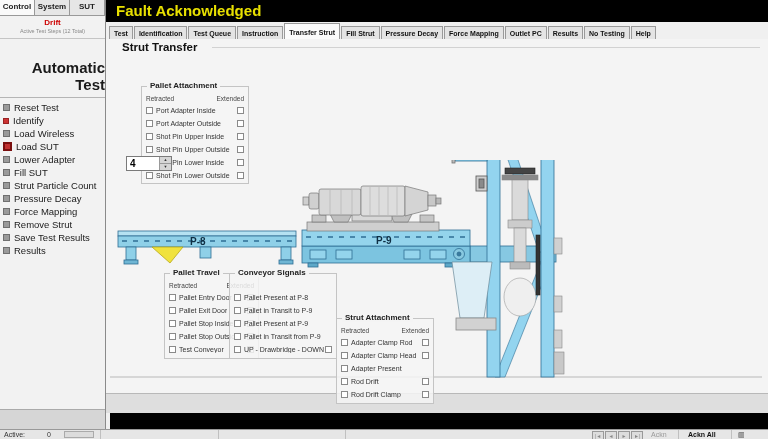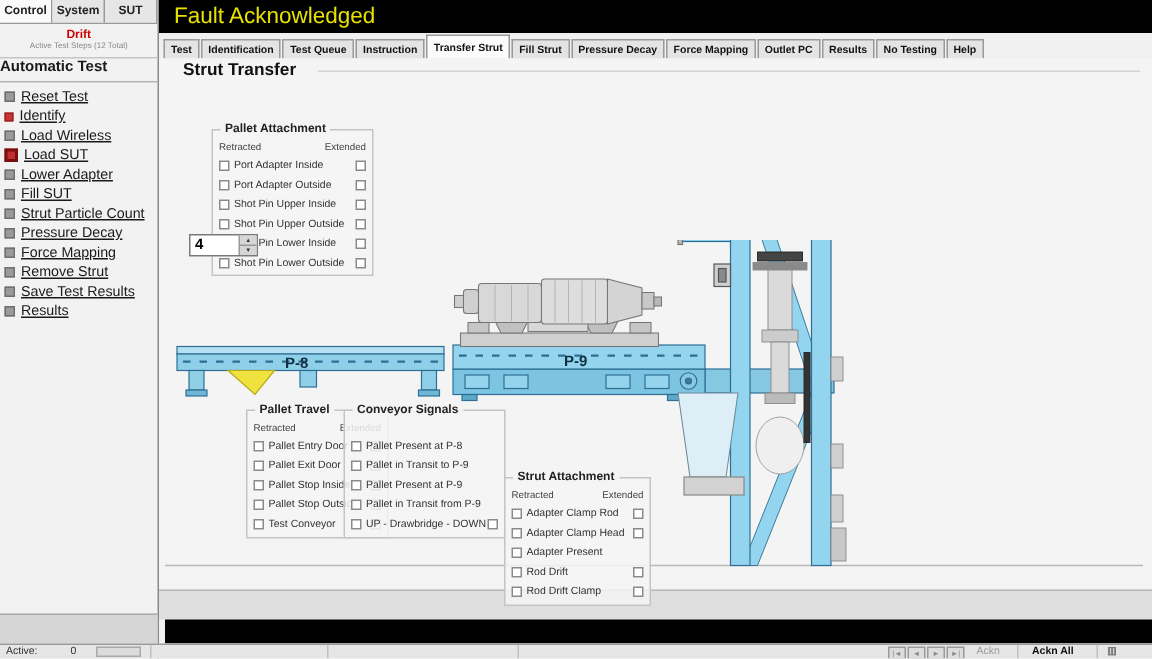--- a/index.html
+++ b/index.html
@@ -8,37 +8,37 @@
 
   
   #sidebar{position:absolute;left:0;top:0;width:106px;height:439px;background:#f2f2f2;
            border-right:1px solid #8a8a8a;box-sizing:border-box;z-index:4;}
   .side-tabs{display:flex;height:15px;border-bottom:1px solid #999;}
   .side-tab{flex:1;font-size:8px;font-weight:bold;text-align:center;line-height:14px;
             border-right:1px solid #999;background:#e6e6e6;color:#222;white-space:nowrap;overflow:hidden;}
   .side-tab.active{background:#fafafa;}
   .fail{text-align:center;color:#cc0000;font-weight:bold;font-size:8px;margin-top:2px;}
   .substatus{text-align:center;color:#888;font-size:6px;margin-top:1px;transform:scale(.9);}
-  .section-title{text-align:left;font-weight:bold;font-size:10px;margin-top:4px;padding:0 0 4px;
+  .section-title{text-align:right;font-weight:bold;font-size:15px;margin-top:4px;padding:20px 0 4px;
                  border-top:1px solid #c5c5c5;border-bottom:1px solid #b5b5b5;}
-  .steps{padding:3px 0 0 3px;text-decoration:underline;}
+  .steps{padding:3px 0 0 3px;}
   .step{display:flex;align-items:center;height:13px;font-size:9.5px;white-space:nowrap;}
   .bullet{width:7px;height:7px;background:#9a9a9a;border:1px solid #6f6f6f;margin-right:4px;flex:none;box-sizing:border-box;}
   .step.state-red .bullet{width:6px;height:6px;background:#cc3333;border-color:#992222;}
   .step.state-redbox .bullet{width:9px;height:9px;background:#c03030;border:2px solid #7a0f0f;}
   .bottom-strip{position:absolute;left:0;top:409px;width:105px;height:20px;background:#d6d6d6;
                 border-top:1px solid #aaa;box-sizing:border-box;}
   .btn{position:absolute;text-align:center;font-weight:bold;font-size:9px;line-height:15px;box-sizing:border-box;}
   #auto-btn{left:5px;top:411px;width:34px;height:17px;background:#ababab;color:#222;
             border:1px solid #666;border-top-color:#e2e2e2;border-left-color:#e2e2e2;}
   #man-btn{left:71px;top:411px;width:33px;height:17px;background:#f2e93c;border:1px solid #8a8a2a;}
 
   
   #banner{position:absolute;left:106px;top:0;width:662px;height:22px;background:#000;}
-  #banner .title{color:#e8e000;font-size:15px;font-weight:normal;padding:2px 16px 0 10px;white-space:nowrap;}
+  #banner .title{color:#e8e000;font-size:15px;font-weight:bold;padding:2px 16px 0 10px;white-space:nowrap;}
   #tabstrip{position:absolute;left:106px;top:22px;width:662px;height:17px;background:#f0f0f0;
             display:flex;align-items:flex-end;padding-left:3px;box-sizing:border-box;overflow:hidden;}
   .tab{font-size:7px;font-weight:bold;padding:2px 4px;background:#e4e4e4;border:1px solid #9a9a9a;
        border-bottom:none;margin-right:1px;white-space:nowrap;color:#111;height:13px;box-sizing:border-box;line-height:10px;}
   .tab.active{background:#fbfbfb;height:16px;padding-top:4px;z-index:2;}
 
   
   #main-bg{position:absolute;left:106px;top:39px;width:662px;height:354px;background:#f4f4f4;}
   .page-title{position:absolute;left:122px;top:41px;font-size:11.5px;font-weight:bold;color:#111;z-index:3;}
   .title-rule{position:absolute;left:212px;top:47px;width:548px;height:1px;background:#d2d2d2;z-index:3;}

